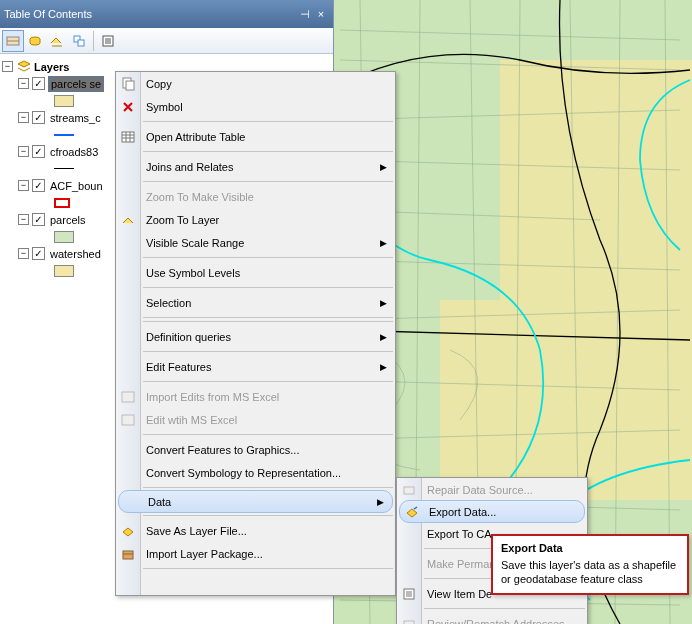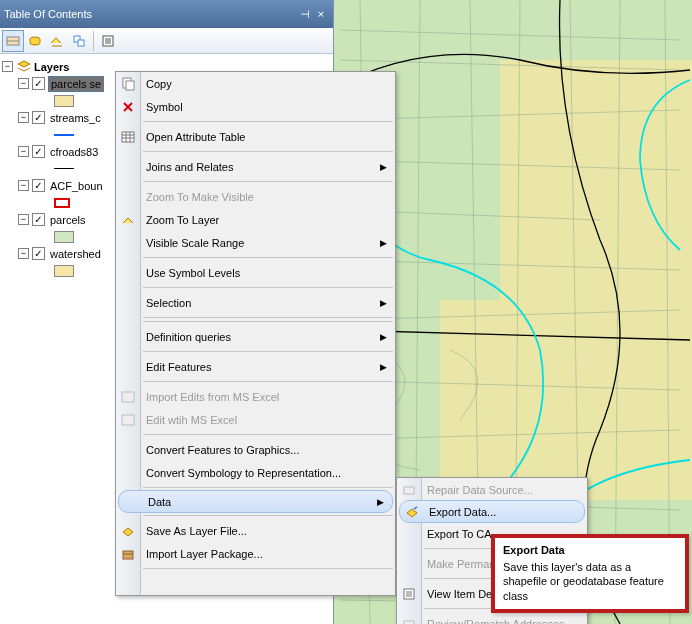--- a/index.html
+++ b/index.html
@@ -38,21 +38,21 @@
 .ctx-item.disabled { color:#9a9a9a; }
 .ctx-item.hover { background:linear-gradient(#e3edfb,#cde0f8); border:1px solid #a0c0e8; margin:-1px 2px; border-radius:10px; padding-left:29px; padding-right:23px; }
 .ctx-item .arrow { position:absolute; right:8px; font-size:9px; }
 .ctx-sep { height:1px; background:#c5c5c5; margin:3px 2px 3px 27px; }
 .ctx-item .ico { position:absolute; left:4px; width:16px; height:16px; display:flex; align-items:center; justify-content:center; }
 
 .ctx-main { left:115px; top:71px; width:281px; }
 .ctx-sub { left:396px; top:477px; width:192px; padding-bottom:2px;}
 
 
-.tooltip { position:absolute; left:491px; top:534px; width:198px; background:#fff; border:4px solid #b91c1c; padding:6px 8px; z-index:80; box-shadow:2px 2px 4px rgba(0,0,0,0.2); }
+.tooltip { position:absolute; left:491px; top:534px; width:198px; background:#fff; border:2px solid #b91c1c; padding:6px 8px; z-index:80; box-shadow:2px 2px 4px rgba(0,0,0,0.2); }
 .tooltip .tt-title { font-weight:bold; margin-bottom:4px; }
 .tooltip .tt-body { line-height:1.3; }
 
 
 .i-layers { width:16px; height:16px; }
 </style>
 </head>
 <body>
 
 <div class="map-bg">

